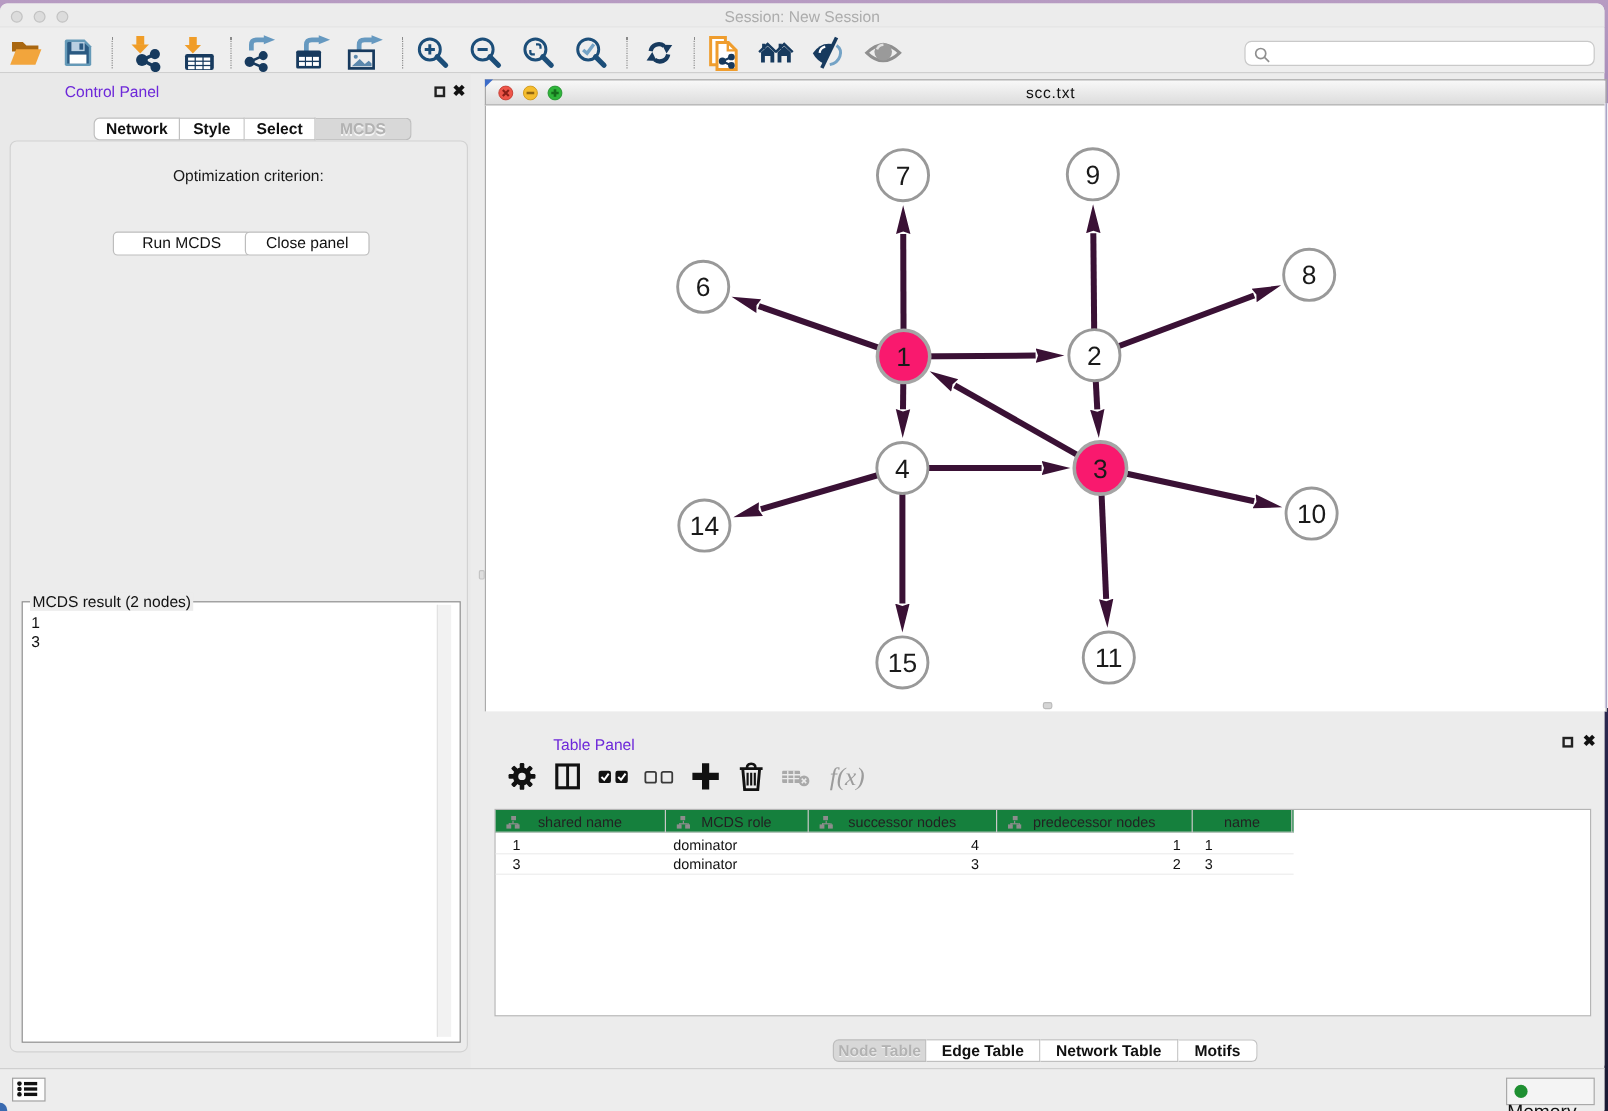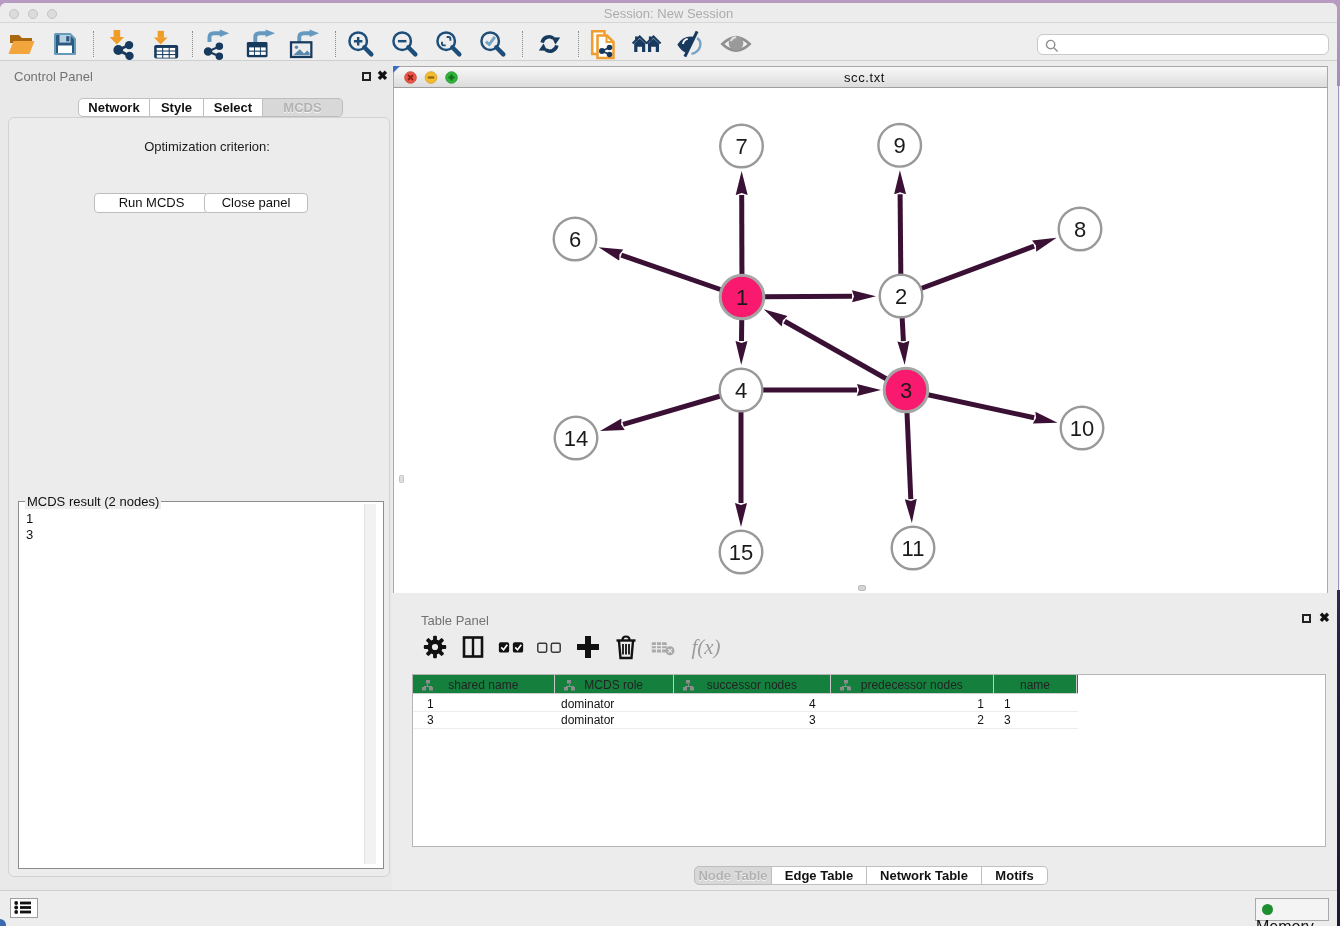--- a/index.html
+++ b/index.html
@@ -20,21 +20,21 @@
              background:#eeeeee; border-bottom:1px solid #cfcfcf; }
   .tbi { position:absolute; top:5px; width:32px; height:32px; display:flex;
          align-items:center; justify-content:center; }
   .tbsep { position:absolute; top:8px; height:26px; width:0;
            border-left:1px dotted #8a8a8a; }
   #searchbox { position:absolute; left:1037px; top:11px; width:292px; height:21px;
                background:#fff; border:1px solid #c9c9c9; border-radius:6px; }
   
   #cpanel { position:absolute; left:0; top:58px; width:392px; height:830px; background:#e9e9e9; }
   #cp-head { position:absolute; left:0; top:0; width:100%; height:30px; }
-  .panel-title { font-size:13px; color:#737373; line-height:15px; }
+  .panel-title { font-size:13px; color:#6d28d9; line-height:15px;margin-left:40px; }
   .sq-icon { position:absolute; width:9px; height:9px; border:2px solid #222; background:transparent; }
   .x-icon  { position:absolute; font-size:13px; font-weight:bold; color:#111; }
   #cp-tabs { position:absolute; left:78px; top:37px; height:19px; display:flex; }
   .tab { height:19px; font-size:13px; font-weight:bold; color:#111; background:#fff;
          border:1px solid #c0c0c0; border-left:none; display:flex; align-items:center;
          justify-content:center; }
   .tab.first { border-left:1px solid #c0c0c0; border-radius:5px 0 0 5px; }
   .tab.last { border-radius:0 5px 5px 0; }
   .tab.disabled { background:#d8d8d8; color:#b2b2b2; text-shadow:0 1px 0 #f5f5f5; border-color:#bdbdbd;}
   #cp-content { position:absolute; left:8px; top:56px; width:382px; height:760px;
@@ -48,21 +48,21 @@
          border-radius:4px; font-size:13px; color:#111; text-align:center; line-height:18px; }
   
   #mcds-fs { position:absolute; left:9px; top:383px; width:366px; height:368px;
              border:1px solid #8c8c8c; background:#fff; }
   #mcds-legend { position:absolute; left:6px; top:-8px; background:#ececec; padding:0 2px;
                  font-size:13px; color:#111; }
   #mcds-text { position:absolute; left:7px; top:9px; font-size:13px; color:#111; line-height:16px; }
   #mcds-scroll { position:absolute; right:7px; top:2px; width:12px; height:360px;
                  background:#f2f2f2; border-left:1px solid #e2e2e2; }
   
-  #netpanel { position:absolute; left:393px; top:56px; width:873px; height:534px; }
+  #netpanel { position:absolute; left:404px; top:56px; width:873px; height:534px; }
   #net-title { position:absolute; left:0; top:7px; width:935px; height:22px;
                background:linear-gradient(180deg,#f8f8f8,#dcdcdc);
                border:1px solid #a8a8a8; border-bottom:1px solid #9f9f9f;
                font-size:13px; font-weight:normal; color:#111; text-align:center; line-height:21px; text-indent:8px; letter-spacing:0.6px; }
   #net-view { position:absolute; left:0; top:29px; width:935px; height:505px; background:#fff;
               border-left:1px solid #ababab; border-right:1px solid #ababab; }
   
   #tpanel { position:absolute; left:402px; top:590px; width:935px; height:295px; background:#ececec; }
   #tp-head { position:absolute; left:0; top:12px; width:100%; height:26px;text-align:center; }
   #tp-toolbar { position:absolute; left:0px; top:26px; height:52px; width:100%; }

